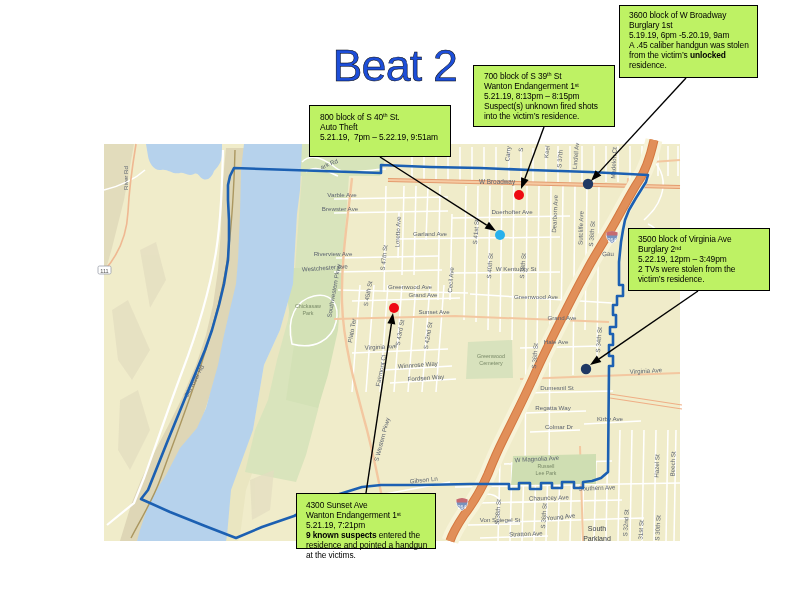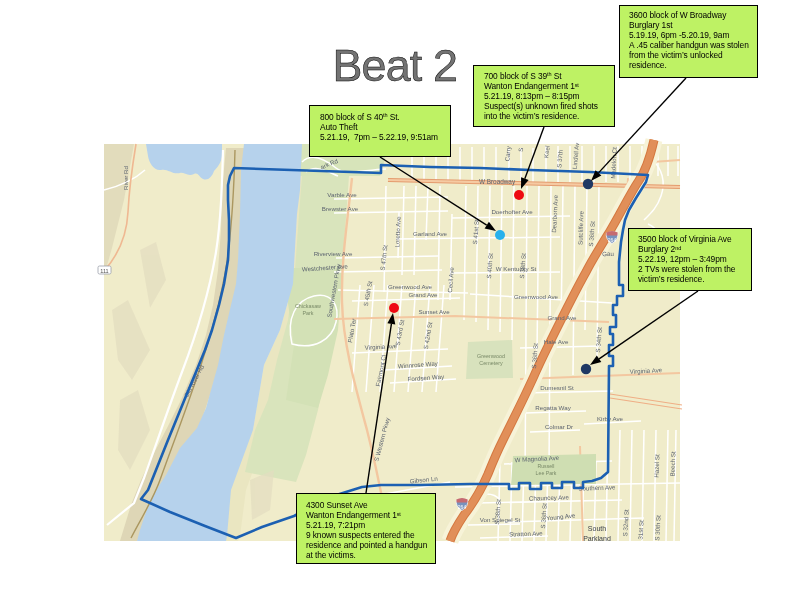--- a/index.html
+++ b/index.html
@@ -1,19 +1,19 @@
 <!DOCTYPE html>
 <html><head><meta charset="utf-8">
 <style>
 html,body{margin:0;padding:0;width:792px;height:594px;background:#fff;overflow:hidden}
 body{font-family:"Liberation Sans",sans-serif;position:relative}
 .box{position:absolute;background:#bef264;border:1.6px solid #000;box-sizing:border-box;
      font-size:8.4px;line-height:10.1px;color:#000;letter-spacing:-0.1px}
 .box sup{font-size:5.5px;line-height:0;vertical-align:baseline;position:relative;top:-2.6px}
-b{font-weight:normal}
+b{font-weight:bold}
 </style></head>
 <body>
 <svg width="792" height="594" viewBox="0 0 792 594" style="position:absolute;left:0;top:0">
 
 <rect x="104" y="144" width="576" height="397" fill="#f0ecca"></rect>
 
 <polygon points="104,144 134,144 124,200 112,248 104,276" fill="#e2dcbc"></polygon>
 
 <polygon points="226,148 244,148 241,214 237,284 226,335 220,365 199,428 168,475 152,500 140,536 137,541 120,541 131,505 141,480 153,455 167,428 181,400 196,365 206,335 213,305 218,270 221,230 222,190" fill="#ded6b6"></polygon>
 
@@ -297,21 +297,21 @@
       <line x1="698" y1="291" x2="599.1" y2="358.8" stroke="#000" stroke-width="1.4"></line>
       <polygon points="590,365 601.3,362.1 596.8,355.5" fill="#000"></polygon>
     </g>
 
 <g>
       <line x1="366" y1="493" x2="391.4" y2="323.9" stroke="#000" stroke-width="1.4"></line>
       <polygon points="393,313 387.4,323.3 395.3,324.5" fill="#000"></polygon>
     </g>
 </svg>
 
-<div style="position:absolute;left:332.5px;top:40px;font-size:44.8px;letter-spacing:-0.8px;color:#737373;-webkit-text-stroke:0.5px #000">Beat&nbsp;2</div>
+<div style="position:absolute;left:332.5px;top:40px;font-size:44.8px;letter-spacing:-0.8px;color:#1d4ed8;-webkit-text-stroke:0.5px #000">Beat&nbsp;2</div>
 
 <div class="box" style="left:309px;top:105px;width:142px;height:52px;padding:6px 4px 0 10px">
 800 block of S 40<sup>th</sup> St.<br>
 Auto Theft<br>
 5.21.19,&nbsp; 7pm – 5.22.19, 9:51am
 </div>
 
 <div class="box" style="left:473px;top:65px;width:142px;height:62px;padding:5px 4px 0 10px">
 700 block of S 39<sup>th</sup> St<br>
 Wanton Endangerment 1<sup>st</sup><br>
@@ -322,28 +322,28 @@
 
 <div class="box" style="left:619px;top:5px;width:139px;height:73px;padding:4px 2px 0 9px">
 3600 block of W Broadway<br>
 Burglary 1st<br>
 5.19.19, 6pm -5.20.19, 9am<br>
 A .45 caliber handgun was stolen<br>
 from the victim’s <b>unlocked</b><br>
 residence.
 </div>
 
-<div class="box" style="left:628px;top:228px;width:124px;height:63px;padding:5px 2px 0 9px">
+<div class="box" style="left:628px;top:228px;width:142px;height:63px;padding:5px 2px 0 9px">
 3500 block of Virginia Ave<br>
 Burglary 2<sup>nd</sup><br>
 5.22.19, 12pm – 3:49pm<br>
 2 TVs were stolen from the<br>
 victim’s residence.
 </div>
 
-<div class="box" style="left:296px;top:493px;width:140px;height:71px;padding:6px 2px 0 9px">
+<div class="box" style="left:296px;top:493px;width:140px;height:56px;padding:6px 2px 0 9px">
 4300 Sunset Ave<br>
 Wanton Endangerment 1<sup>st</sup><br>
 5.21.19, 7:21pm<br>
 <b>9 known suspects</b> entered the<br>
 residence and pointed a handgun<br>
 at the victims.
 </div>
 
 </body></html>

